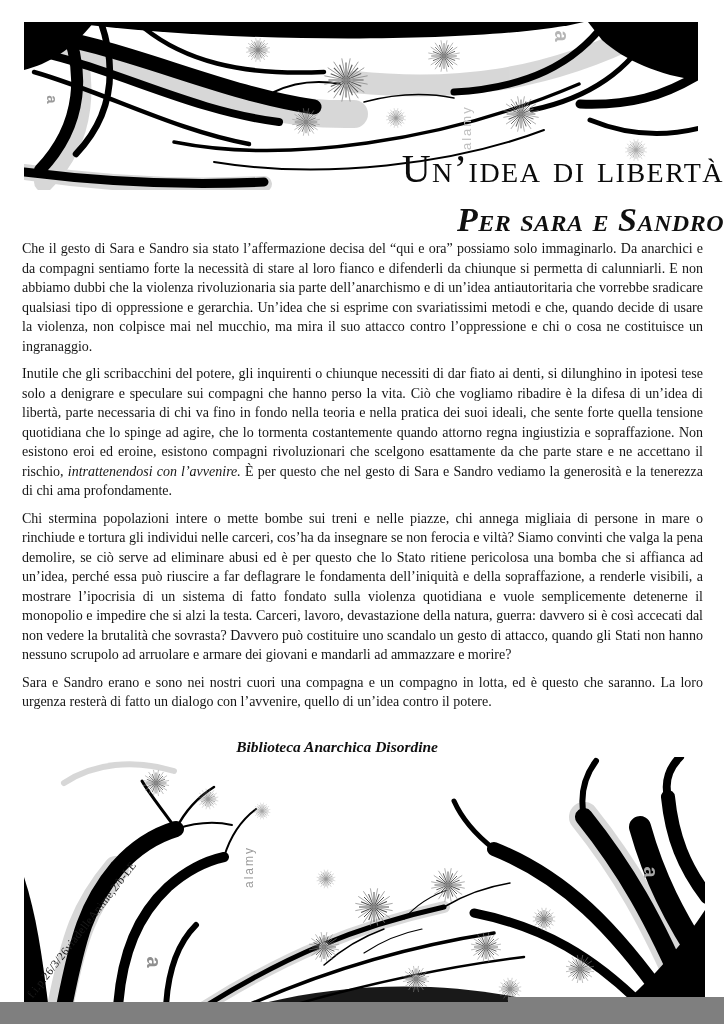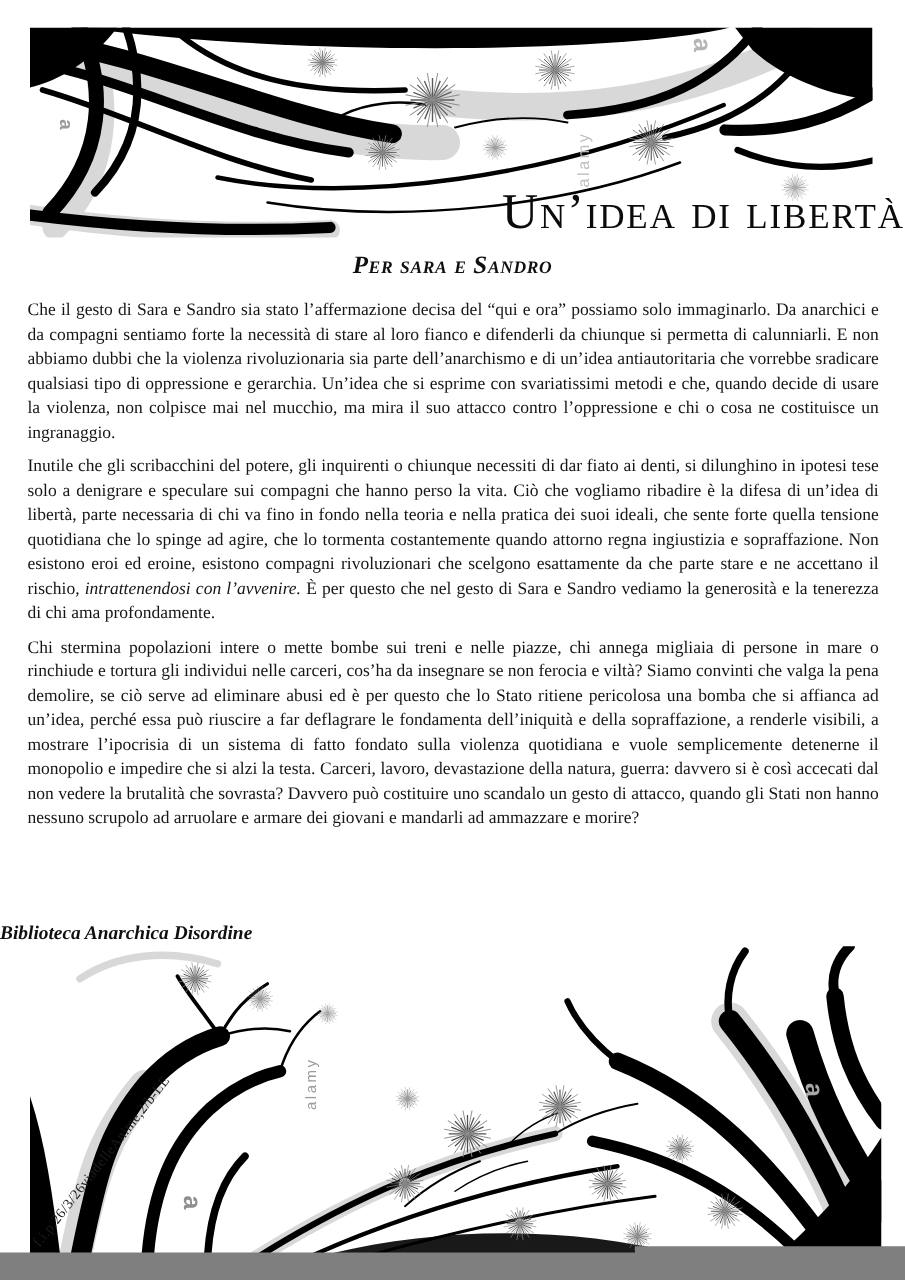--- a/index.html
+++ b/index.html
@@ -11,33 +11,33 @@
   .art{position:absolute;}
   .art svg{display:block;width:100%;height:100%;}
   .art-top{left:24px;top:22px;width:674px;height:168px;}
   .art-bottom{left:24px;top:757px;width:681px;height:246px;}
   .page-title{
     position:absolute;left:0;right:0;top:148px;margin:0;text-align:right;
     font-size:40px;font-weight:400;font-variant:small-caps;letter-spacing:1.5px;
     color:#0b0b0b;z-index:5;line-height:1.05;
   }
   .page-subtitle{
-    position:absolute;left:0;right:0;top:201px;margin:0;text-align:center;
-    font-size:20px;font-weight:700;font-style:italic;font-variant:small-caps;
+    position:absolute;left:0;right:0;top:201px;margin:0;text-align:right;
+    font-size:34px;font-weight:700;font-style:italic;font-variant:small-caps;
     letter-spacing:.5px;color:#101010;z-index:5;
   }
   .body-text{
     position:absolute;left:22px;top:239px;width:681px;z-index:5;
     font-size:14px;line-height:19.5px;text-align:justify;color:#151515;
   }
   .body-text p{margin:0 0 8px 0;padding:0;}
   .body-text em{font-style:italic;}
   .footer-block{
     position:absolute;left:0;top:736px;width:438px;z-index:6;
-    text-align:left;font-weight:700;font-style:italic;font-size:15.5px;
+    text-align:right;font-weight:700;font-style:italic;font-size:15.5px;
     line-height:21px;color:#101010;
   }
   .footer-line3 .gap{display:inline-block;width:14px;}
   .print-note{
     position:absolute;left:34px;top:988px;z-index:7;
     font-size:11.5px;color:#1c1c1c;white-space:nowrap;
     transform:rotate(-52deg);transform-origin:0 100%;letter-spacing:.3px;
   }
   .graybar{position:absolute;left:0;top:1002px;width:724px;height:22px;background:#7f7f7f;z-index:8;}
   .graybar-right{position:absolute;left:508px;top:997px;width:216px;height:6px;background:#7f7f7f;z-index:8;}
@@ -131,20 +131,21 @@
   <div class="wm wm-5">a</div>
   <div class="wm wm-6">alamy</div>
 
   <h1 class="page-title">Un’idea di libertà</h1>
   <h2 class="page-subtitle">Per sara e Sandro</h2>
 
   <div class="body-text">
     <p>Che il gesto di Sara e Sandro sia stato l’affermazione decisa del “qui e ora” possiamo solo immaginarlo. Da anarchici e da compagni sentiamo forte la necessità di stare al loro fianco e difenderli da chiunque si permetta di calunniarli. E non abbiamo dubbi che la violenza rivoluzionaria sia parte dell’anarchismo e di un’idea antiautoritaria che vorrebbe sradicare qualsiasi tipo di oppressione e gerarchia. Un’idea che si esprime con svariatissimi metodi e che, quando decide di usare la violenza, non colpisce mai nel mucchio, ma mira il suo attacco contro l’oppressione e chi o cosa ne costituisce un ingranaggio.</p>
     <p><span>Inutile che gli scribacchini del potere, gli inquirenti o chiunque necessiti di dar fiato ai denti, si dilunghino in ipotesi tese solo a denigrare e speculare sui compagni che hanno perso la vita. Ciò che vogliamo ribadire è la difesa di un’idea di libertà, parte necessaria di chi va fino in fondo nella teoria e nella pratica dei suoi ideali, che sente forte quella tensione quotidiana che lo spinge ad agire, che lo tormenta costantemente quando attorno regna ingiustizia e sopraffazione. Non esistono eroi ed eroine, esistono compagni rivoluzionari che scelgono esattamente da che parte stare e ne accettano il rischio, </span><em>intrattenendosi con l’avvenire.</em><span> È per questo che nel gesto di Sara e Sandro vediamo la generosità e la tenerezza di chi ama profondamente.</span></p>
     <p>Chi stermina popolazioni intere o mette bombe sui treni e nelle piazze, chi annega migliaia di persone in mare o rinchiude e tortura gli individui nelle carceri, cos’ha da insegnare se non ferocia e viltà? Siamo convinti che valga la pena demolire, se ciò serve ad eliminare abusi ed è per questo che lo Stato ritiene pericolosa una bomba che si affianca ad un’idea, perché essa può riuscire a far deflagrare le fondamenta dell’iniquità e della sopraffazione, a renderle visibili, a mostrare l’ipocrisia di un sistema di fatto fondato sulla violenza quotidiana e vuole semplicemente detenerne il monopolio e impedire che si alzi la testa. Carceri, lavoro, devastazione della natura, guerra: davvero si è così accecati dal non vedere la brutalità che sovrasta? Davvero può costituire uno scandalo un gesto di attacco, quando gli Stati non hanno nessuno scrupolo ad arruolare e armare dei giovani e mandarli ad ammazzare e morire?</p>
+    <p>Sara e Sandro erano e sono nei nostri cuori una compagna e un compagno in lotta, ed è questo che saranno. La loro urgenza resterà di fatto un dialogo con l’avvenire, quello di un’idea contro il potere.</p>
   </div>
 
   <div class="footer-block">
     <div>Biblioteca Anarchica Disordine</div>
   </div>
 
   <div class="art art-bottom">
     <svg viewBox="0 0 681 246" preserveAspectRatio="none">
       <defs>
         <g id="burst2">

